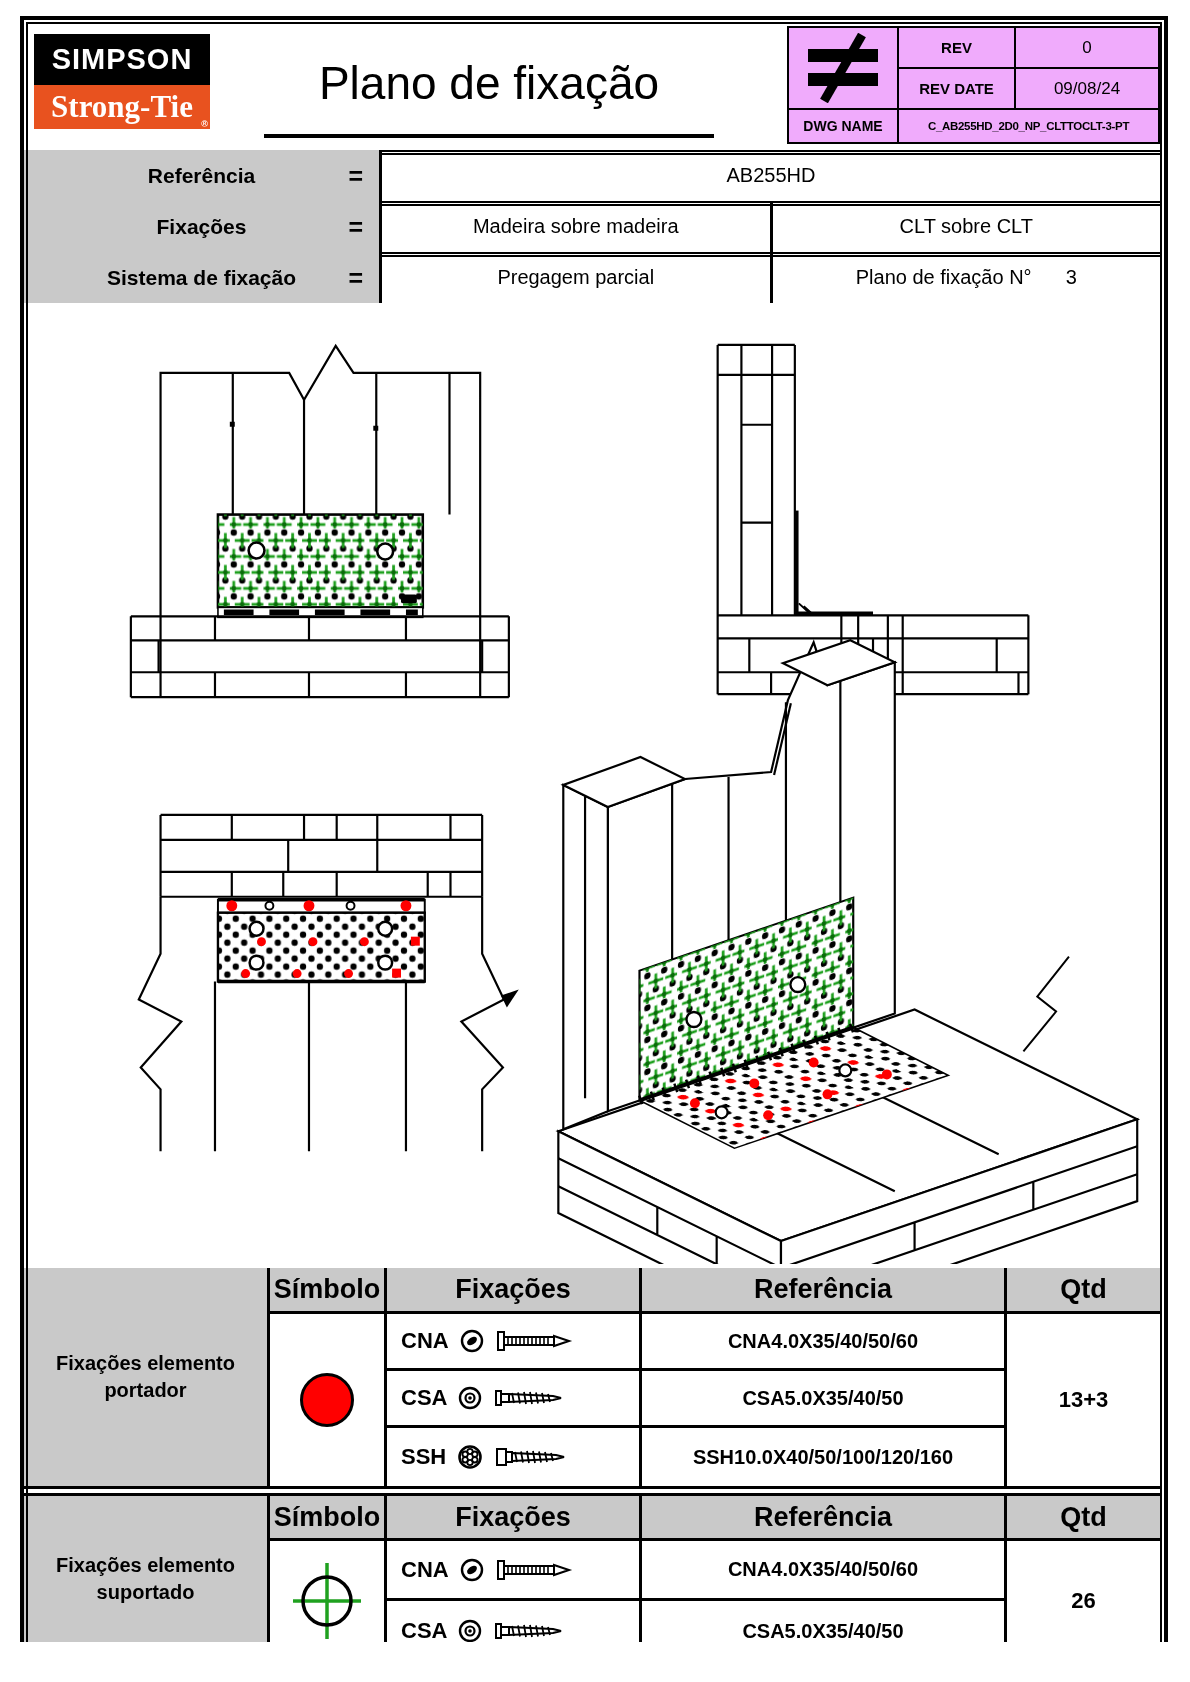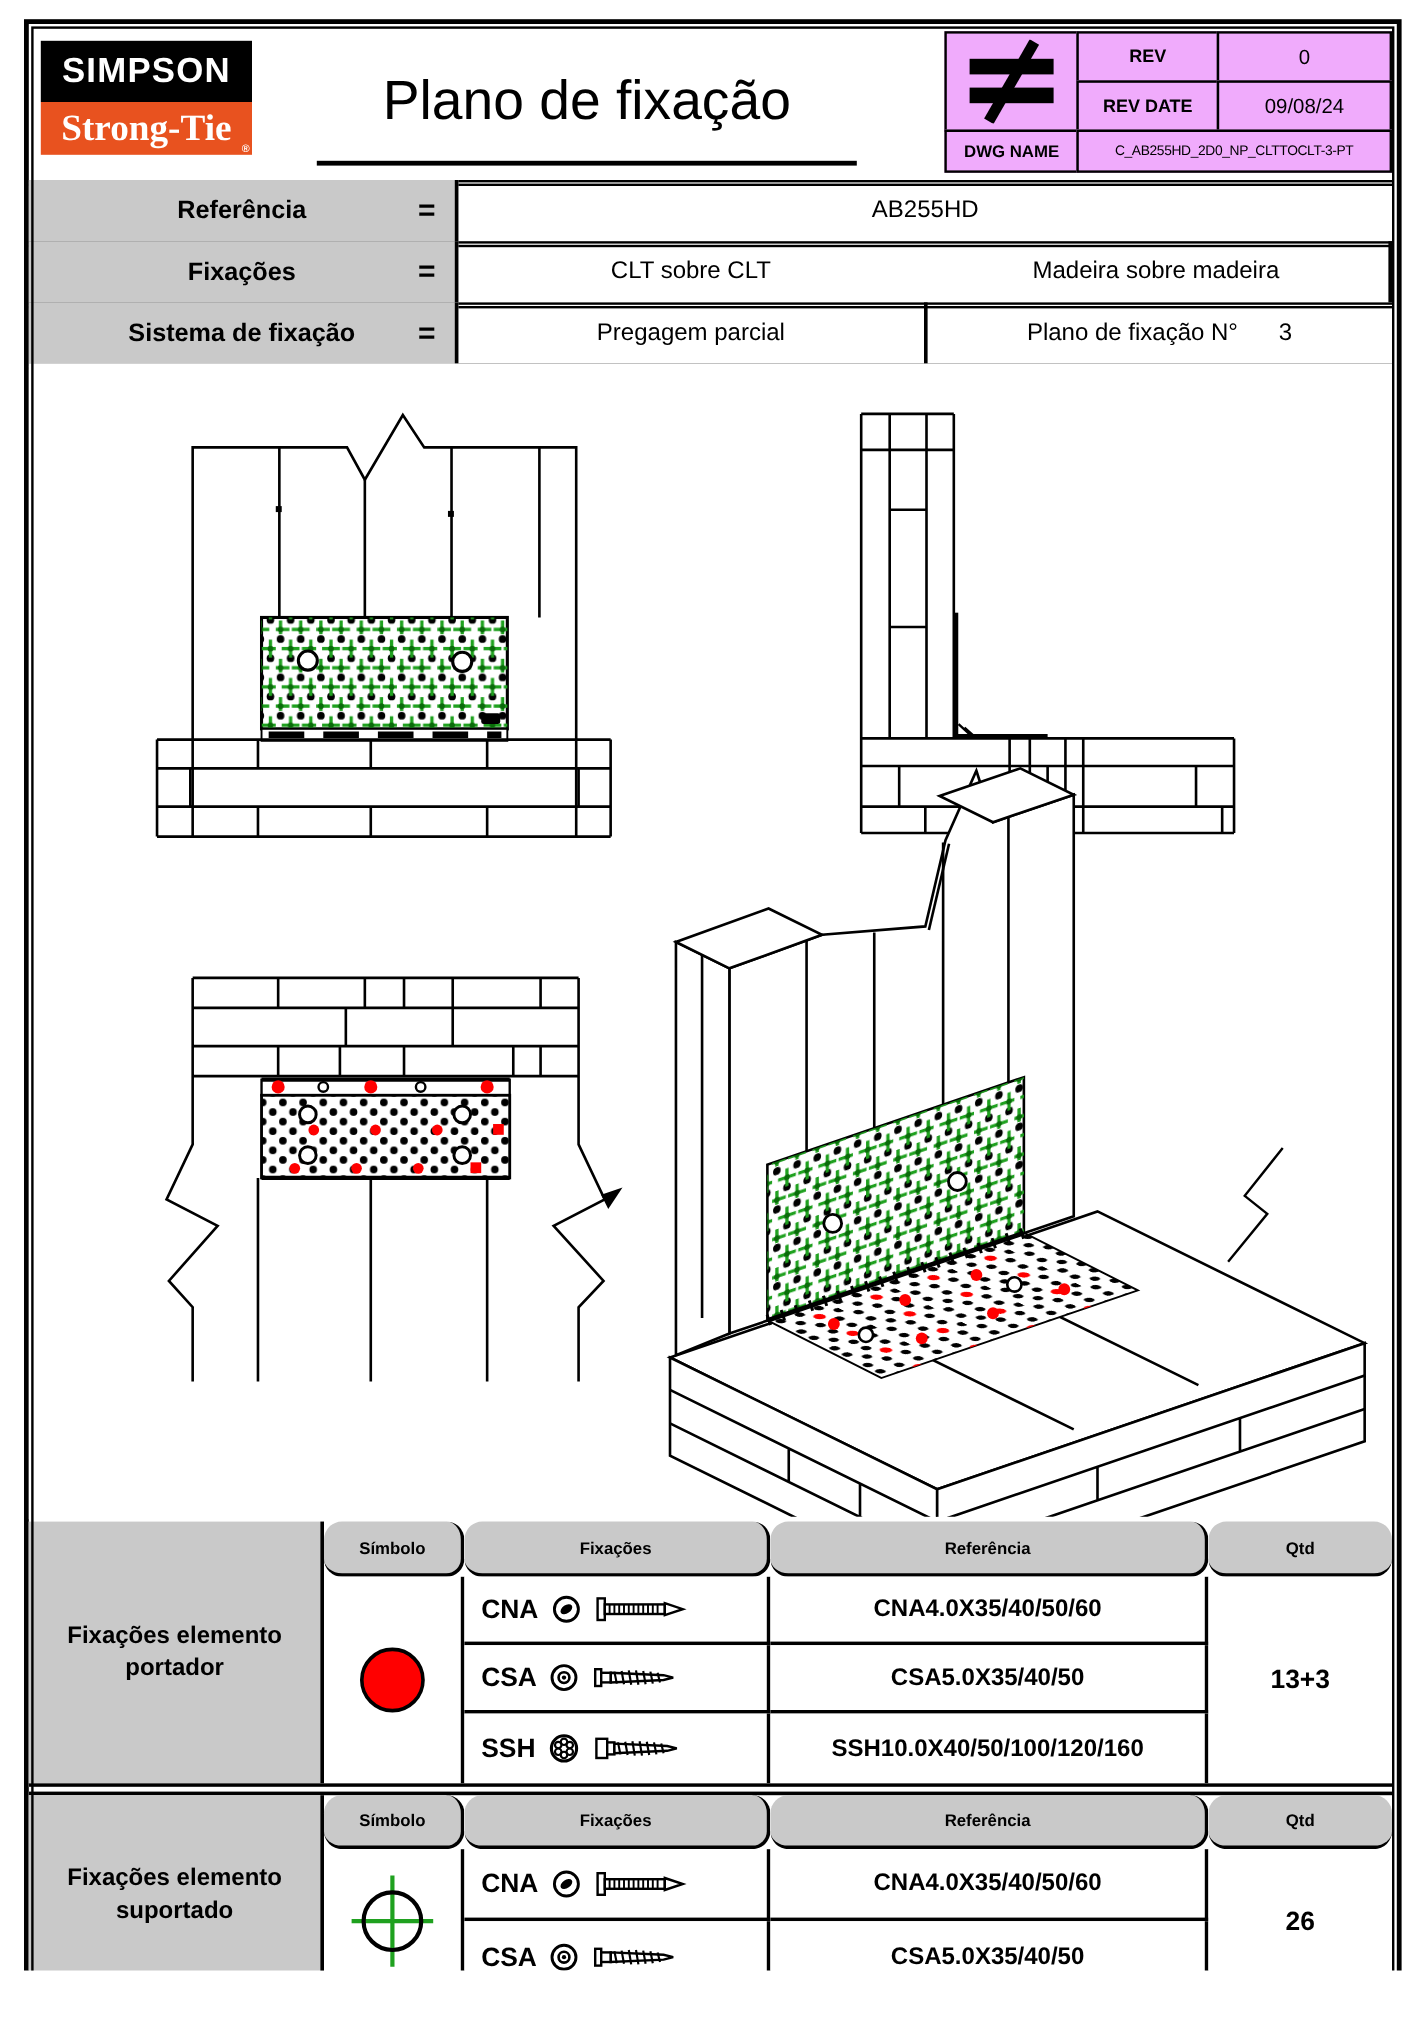--- a/index.html
+++ b/index.html
@@ -19,21 +19,21 @@
   .title{position:absolute;left:240px;top:36px;width:450px;text-align:center;font-size:46px;
          border-bottom:4px solid #000;padding-bottom:24px;}
   .revblk{position:absolute;right:0;top:0;width:373px;height:130px;font-size:15px;}
   .revblk .c{position:absolute;border:2.5px solid #000;display:flex;align-items:center;justify-content:center;box-sizing:border-box;background:#f0abfc;}
   .neq{left:0;top:6px;width:112px;height:84px;}
   .revlab{left:110px;top:6px;width:119px;height:43px;font-weight:bold;}
   .revval{left:227px;top:6px;width:146px;height:43px;font-size:17px;}
   .revdlab{left:110px;top:47px;width:119px;height:43px;font-weight:bold;}
   .revdval{left:227px;top:47px;width:146px;height:43px;font-size:17px;}
   .dwglab{left:0px;top:88px;width:112px;height:36px;font-weight:bold;font-size:14px;}
-  .dwgval{left:110px;top:88px;width:263px;height:36px;font-size:11.5px;font-weight:normal;letter-spacing:-0.3px;}
+  .dwgval{left:110px;top:88px;width:263px;height:36px;font-size:11.5px;font-weight:bold;letter-spacing:-0.3px;}
 
   
   .inforow{position:absolute;left:0;width:1136px;height:51px;border-bottom:5px double #000;display:flex;}
   .ilabel{width:358px;background:#c9c9c9;border-right:3px solid #000;position:relative;
           display:flex;align-items:center;justify-content:center;font-weight:bold;font-size:21px;box-sizing:border-box;}
   .ieq{position:absolute;right:16px;top:50%;transform:translateY(-50%);font-size:25px;font-weight:bold;}
   .ival{flex:1;display:flex;align-items:center;justify-content:center;font-size:20px;}
   .isplit{width:356px;border-right:3px solid #000;box-sizing:border-box;}
   .num-gap{display:inline-block;width:34px;}
 
@@ -42,21 +42,21 @@
 
   
   .fixtable{position:absolute;left:0;width:1136px;display:grid;
             grid-template-columns:246px 117px 255px 365px 1fr;background:#fff;}
   .t1{top:1248px;height:218px;grid-template-rows:46px 57px 57px 58px;border-bottom:3px solid #000;}
   .t2{top:1473px;height:165px;grid-template-rows:45px 60px 60px;border-top:3px solid #000;}
   .fc{border-right:3px solid #000;border-bottom:3px solid #000;display:flex;align-items:center;
       justify-content:center;box-sizing:border-box;background:#fff;}
   .fc.last{border-right:none;}
   .fc.nb{border-bottom:none;}
-  .ghead{background:#c9c9c9;font-weight:bold;font-size:14px;border-radius:15px;}
+  .ghead{background:#c9c9c9;font-weight:bold;font-size:27px;}
   .group{background:#c9c9c9;font-weight:bold;font-size:20px;text-align:center;line-height:1.35;}
   .fixcell{justify-content:flex-start;gap:10px;padding-left:14px;}
   .code{font-weight:bold;font-size:22px;}
   .refcell{font-weight:bold;font-size:20px;}
   .qty{font-weight:bold;font-size:22px;}
 </style>
 </head>
 <body>
 
 <div class="page">
@@ -94,22 +94,22 @@
       <span>Referência</span>
       <span class="ieq">=</span>
     </div>
     <div class="ival">AB255HD</div>
   </div>
   <div class="inforow" style="top:181px">
     <div class="ilabel">
       <span>Fixações</span>
       <span class="ieq">=</span>
     </div>
+    <div class="ival isplit">Madeira sobre madeira</div>
     <div class="ival">CLT sobre CLT</div>
-    <div class="ival isplit">Madeira sobre madeira</div>
   </div>
   <div class="inforow" style="top:232px">
     <div class="ilabel">
       <span>Sistema de fixação</span>
       <span class="ieq">=</span>
     </div>
     <div class="ival isplit">Pregagem parcial</div>
     <div class="ival">
       <span>Plano de fixação N°</span>
       <span class="num-gap"></span>

